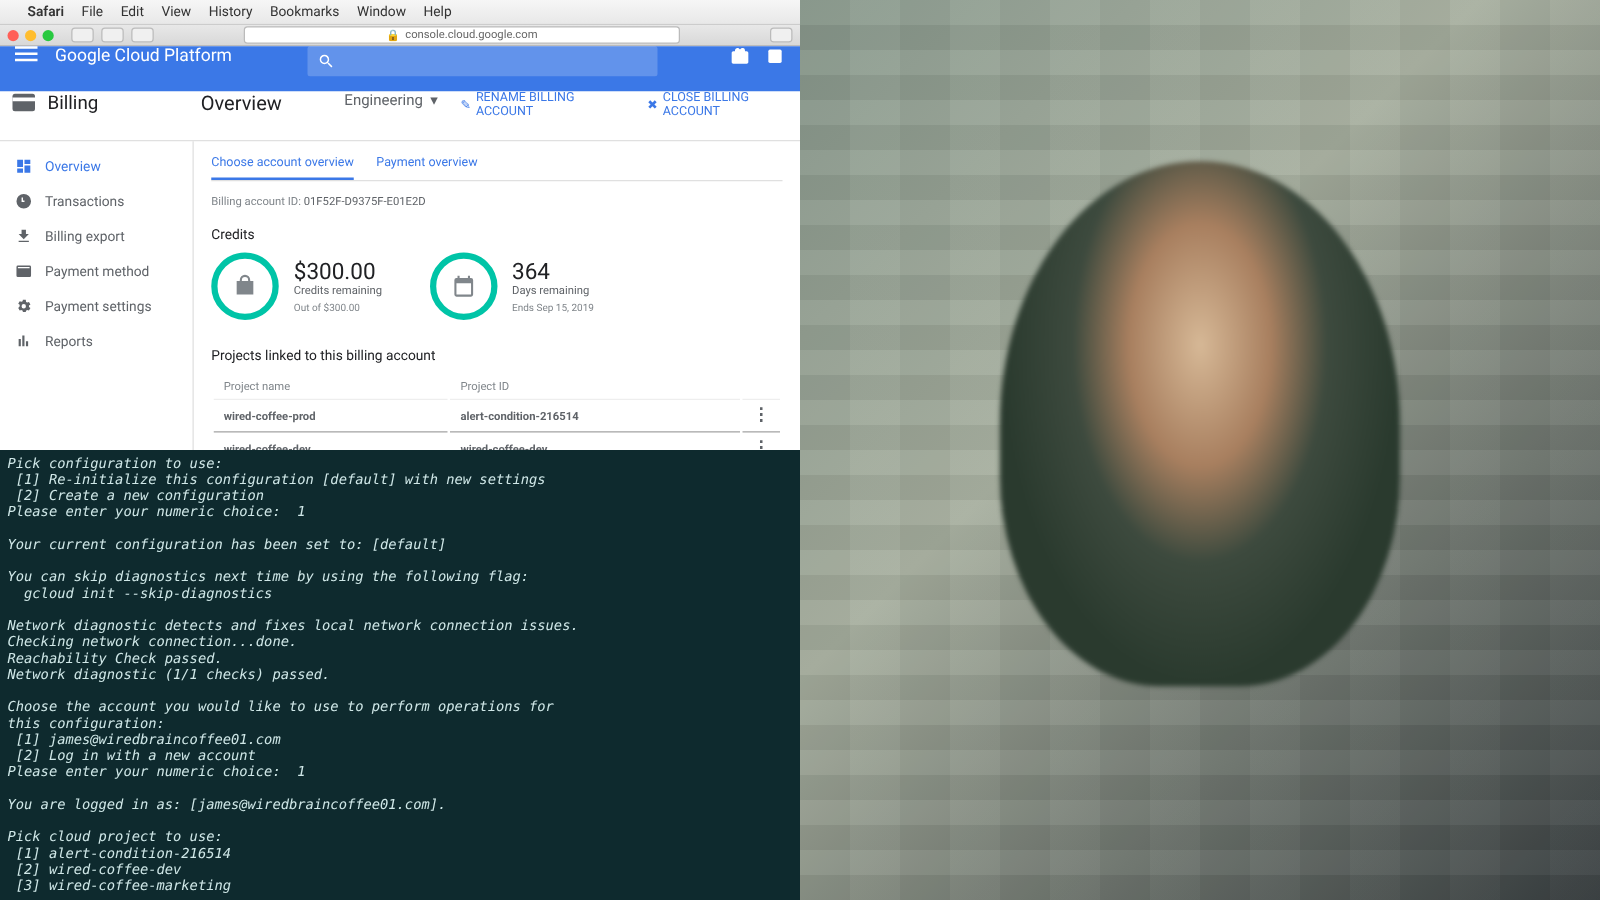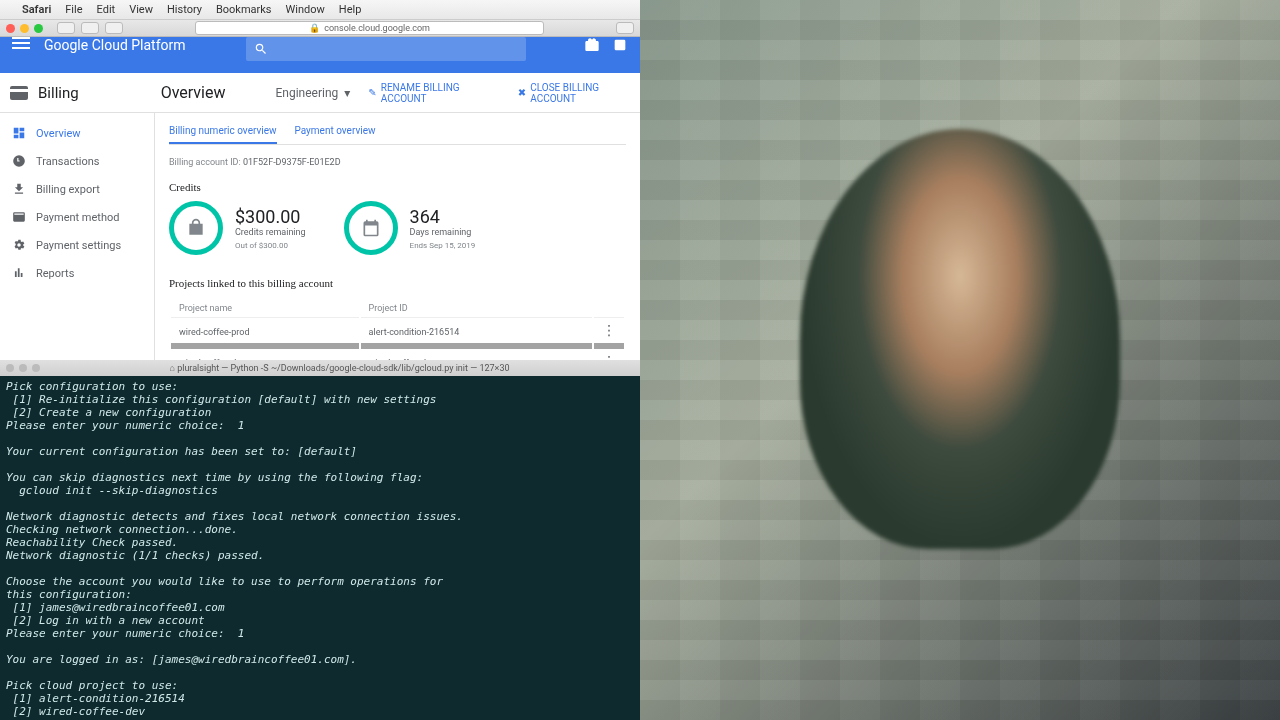--- a/index.html
+++ b/index.html
@@ -28,21 +28,21 @@
 .gcp-top { height: 36px; background: #3b78e7; display: flex; align-items: flex-start; padding: 0 12px; color: #fff; }
 .hamburger { width: 18px; height: 12px; display: flex; flex-direction: column; justify-content: space-between; margin-right: 14px; cursor: pointer; }
 .hamburger span { height: 2px; background: #fff; }
 .gcp-title { font-size: 14px; font-weight: 400; }
 .search-box { margin-left: 60px; width: 280px; height: 24px; background: rgba(255,255,255,0.2); border-radius: 2px; display: flex; align-items: center; padding: 0 8px; }
 .search-box svg { width: 14px; height: 14px; fill: #fff; }
 .gcp-top-right { margin-left: auto; display: flex; gap: 12px; }
 .top-icon { width: 16px; height: 16px; }
 
 
-.billing-header { height: 40px; border-bottom: 1px solid #e0e0e0; display: flex; align-items: center; }
+.billing-header { height: 40px; border-bottom: 1px solid #e0e0e0; display: flex; align-items: flex-start; }
 .billing-label-area { width: 155px; display: flex; align-items: center; padding-left: 10px; gap: 10px; }
 .billing-icon { width: 18px; height: 14px; background: #5f6368; border-radius: 2px; position: relative; }
 .billing-icon::after { content: ""; position: absolute; top: 3px; left: 0; right: 0; height: 3px; background: #fff; }
 .billing-label { font-size: 15px; color: #202124; }
 .overview-title { font-size: 16px; color: #202124; margin-left: 14px; }
 .project-selector { margin-left: 50px; font-size: 12px; color: #5f6368; display: flex; align-items: center; gap: 6px; cursor: pointer; }
 .action-btn { margin-left: 18px; font-size: 10px; color: #3b78e7; display: flex; align-items: center; gap: 4px; cursor: pointer; }
 
 
 .gcp-body { flex: 1; display: flex; min-height: 0; }
@@ -55,33 +55,33 @@
 .main { flex: 1; padding: 12px 14px; font-size: 11px; color: #5f6368; }
 .sub-tabs { display: flex; gap: 18px; border-bottom: 1px solid #e0e0e0; margin-bottom: 8px; }
 .sub-tab { padding-bottom: 6px; font-size: 10px; color: #3b78e7; cursor: pointer; }
 .sub-tab.active { border-bottom: 2px solid #3b78e7; }
 .meta-line { font-size: 9px; color: #80868b; margin-bottom: 2px; margin-top: 12px; }
 .meta-line b { color: #5f6368; font-weight: 400; }
 .org-link { color: #3b78e7; }
 .info-icon { display: inline-block; width: 10px; height: 10px; border: 1px solid #80868b; border-radius: 50%; font-size: 7px; text-align: center; line-height: 9px; margin-left: 3px; }
 
 .credits-section { margin-top: 14px; }
-.section-title { font-size: 11px; color: #202124; margin-bottom: 8px; font-family: Liberation Serif, serif; }
+.section-title { font-size: 11px; color: #202124; margin-bottom: 8px; }
 .credits-row { display: flex; gap: 38px; }
 .credit-item { display: flex; align-items: center; gap: 12px; }
 .ring { width: 54px; height: 54px; border-radius: 50%; border: 5px solid #00c4a7; display: flex; align-items: center; justify-content: center; }
 .ring svg { width: 20px; height: 20px; fill: #80868b; }
 .credit-text .big { font-size: 18px; color: #202124; }
 .credit-text .small { font-size: 9px; color: #5f6368; }
 .credit-text .tiny { font-size: 8px; color: #80868b; margin-top: 4px; }
 
 .projects-section { margin-top: 22px; }
 .ptable { width: 100%; font-size: 9px; }
 .ptable th { text-align: left; color: #80868b; font-weight: 400; padding: 4px 8px; border-bottom: 1px solid #eee; }
-.ptable td { padding: 6px 8px; color: #5f6368; border-bottom: 6px solid #a3a3a3; }
+.ptable td { padding: 6px 8px; color: #5f6368; border-bottom: 1px solid #a3a3a3; font-weight: bold; }
 .dots { cursor: pointer; font-size: 14px; line-height: 8px; color: #5f6368; }
 
 
 .terminal-wrap { height: 360px; background: #0e2a2e; display: flex; flex-direction: column; }
 .term-title { height: 16px; background: linear-gradient(#e0e0e0,#cfcfcf); display: flex; align-items: center; padding: 0 6px; gap: 5px; }
 .term-title .tl { width: 8px; height: 8px; }
 .term-title-text { flex: 1; text-align: center; font-size: 9px; color: #555; }
 .terminal { flex: 1; padding: 4px 6px; font-family: "Menlo", "Monaco", monospace; font-size: 11px; line-height: 13px; color: #d0e8e8; white-space: pre; overflow: hidden; font-style: italic; }
 </style>
 </head>
@@ -208,21 +208,21 @@
             <svg viewBox="0 0 24 24">
               <path d="M5 9h3v10H5zm5-5h3v15h-3zm5 8h3v7h-3z"></path>
             </svg>
           </span>
         <span>Reports</span>
       </div>
     </div>
 
     <div class="main">
       <div class="sub-tabs">
-        <div class="sub-tab active">Billing numeric overview</div>
+        <div class="sub-tab active">Choose account overview</div>
         <div class="sub-tab">Payment overview</div>
       </div>
       <div class="meta-line">
         <span>Billing account ID:</span>
         <b>01F52F-D9375F-E01E2D</b>
       </div>
 
       <div class="credits-section">
         <div class="section-title">Credits</div>
         <div class="credits-row">
@@ -274,29 +274,20 @@
               <td>wired-coffee-dev</td>
               <td><span class="dots">⋮</span></td>
             </tr>
           </tbody>
         </table>
       </div>
     </div>
   </div>
 
   <div class="terminal-wrap">
-    <div class="term-title">
-      <div class="tl" style="background:#bbb"></div>
-      <div class="tl" style="background:#bbb"></div>
-      <div class="tl" style="background:#bbb"></div>
-      <div class="term-title-text">
-        <span>⌂</span>
-        <span>pluralsight — Python -S ~/Downloads/google-cloud-sdk/lib/gcloud.py init — 127×30</span>
-      </div>
-    </div>
     <div class="terminal">Pick configuration to use:
  [1] Re-initialize this configuration [default] with new settings
  [2] Create a new configuration
 Please enter your numeric choice:  1
 
 Your current configuration has been set to: [default]
 
 You can skip diagnostics next time by using the following flag:
   gcloud init --skip-diagnostics
 

